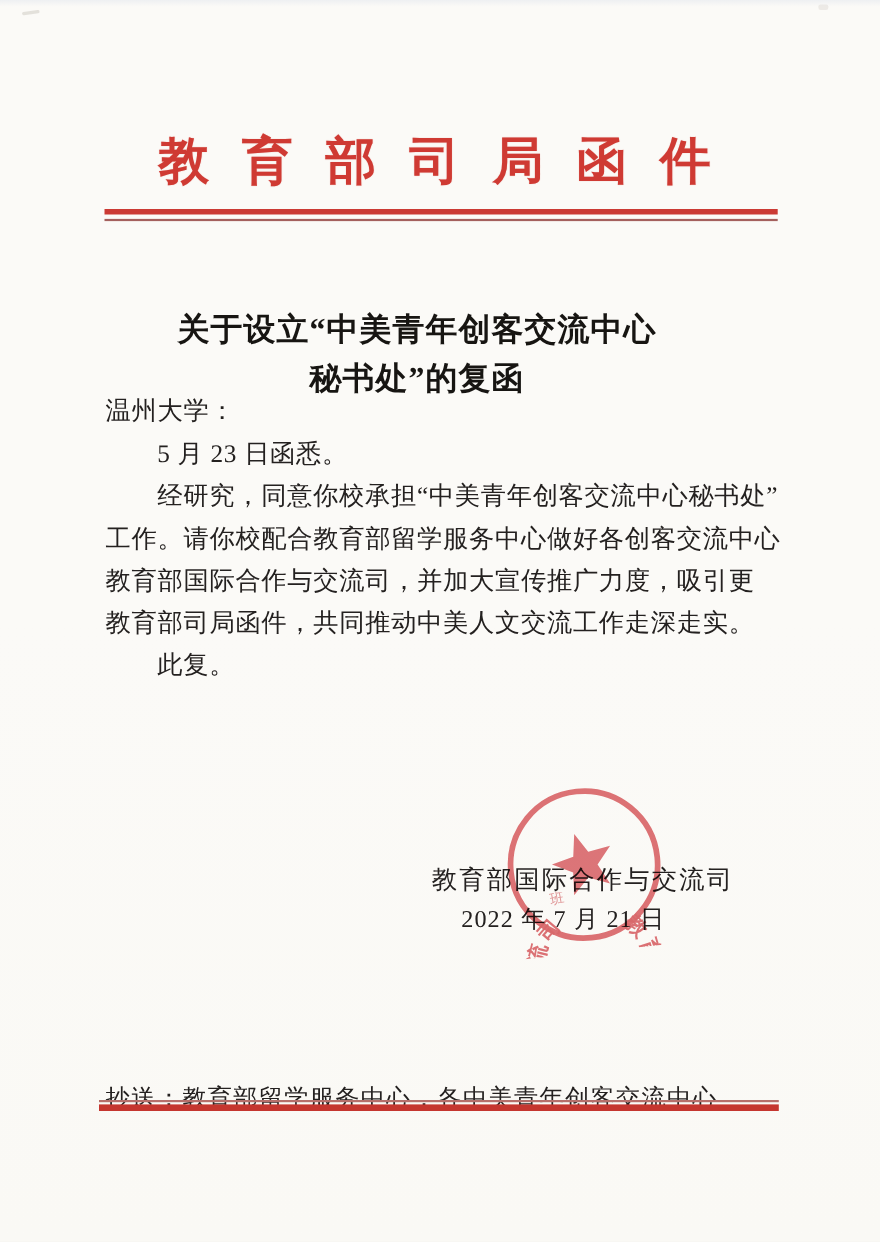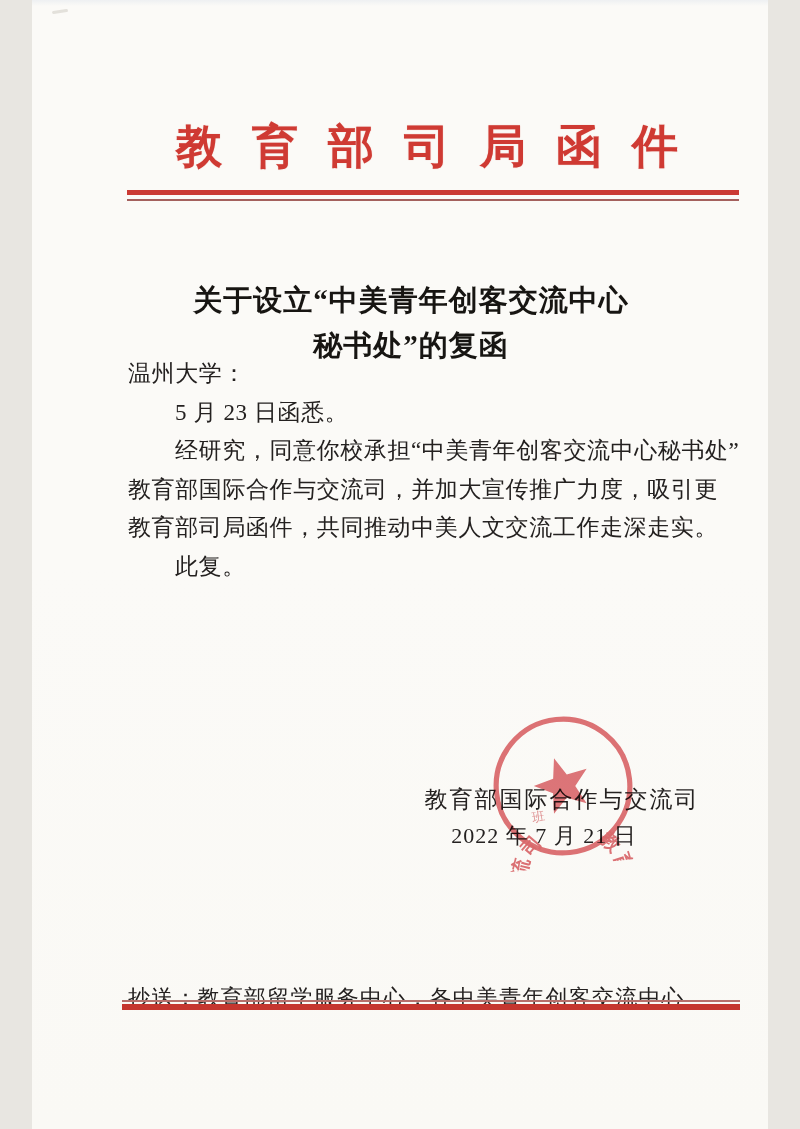--- a/index.html
+++ b/index.html
@@ -1,19 +1,19 @@
 <!DOCTYPE html>
 <html><head>
 <meta charset="utf-8">
 <style>
   * { margin: 0; padding: 0; box-sizing: border-box; }
   html, body { background: #e8e6e1; }
   .page {
     position: relative;
-    width: 736px;
+    width: 800px;
     height: 1129px;
     margin: 0 auto;
     background: linear-gradient(180deg, #eef0f2 0%, #fbfaf7 6px, #fbfaf7 50%, #faf9f5 100%);
     overflow: hidden;
     font-family: "Liberation Serif", "DejaVu Serif", serif;
     color: #211f1c;
   }
 
   
   .letterhead-title {
@@ -156,20 +156,21 @@
 
   <div class="doc-title">
     <div>关于设立“中美青年创客交流中心</div>
     <div>秘书处”的复函</div>
   </div>
 
   <div class="body-text">
     <div class="body-line">温州大学：</div>
     <div class="body-line indent">5 月 23 日函悉。</div>
     <div class="body-line indent">经研究，同意你校承担“中美青年创客交流中心秘书处”</div>
+    <div class="body-line">工作。请你校配合教育部留学服务中心做好各创客交流中心</div>
     <div class="body-line">教育部国际合作与交流司，并加大宣传推广力度，吸引更</div>
     <div class="body-line">教育部司局函件，共同推动中美人文交流工作走深走实。</div>
     <div class="body-line indent">此复。</div>
   </div>
 
   <div class="signature-org">教育部国际合作与交流司</div>
   <div class="signature-date">2022 年 7 月 21 日</div>
 
   <svg class="seal" viewBox="0 0 170 170" xmlns="http://www.w3.org/2000/svg">
     <defs>

